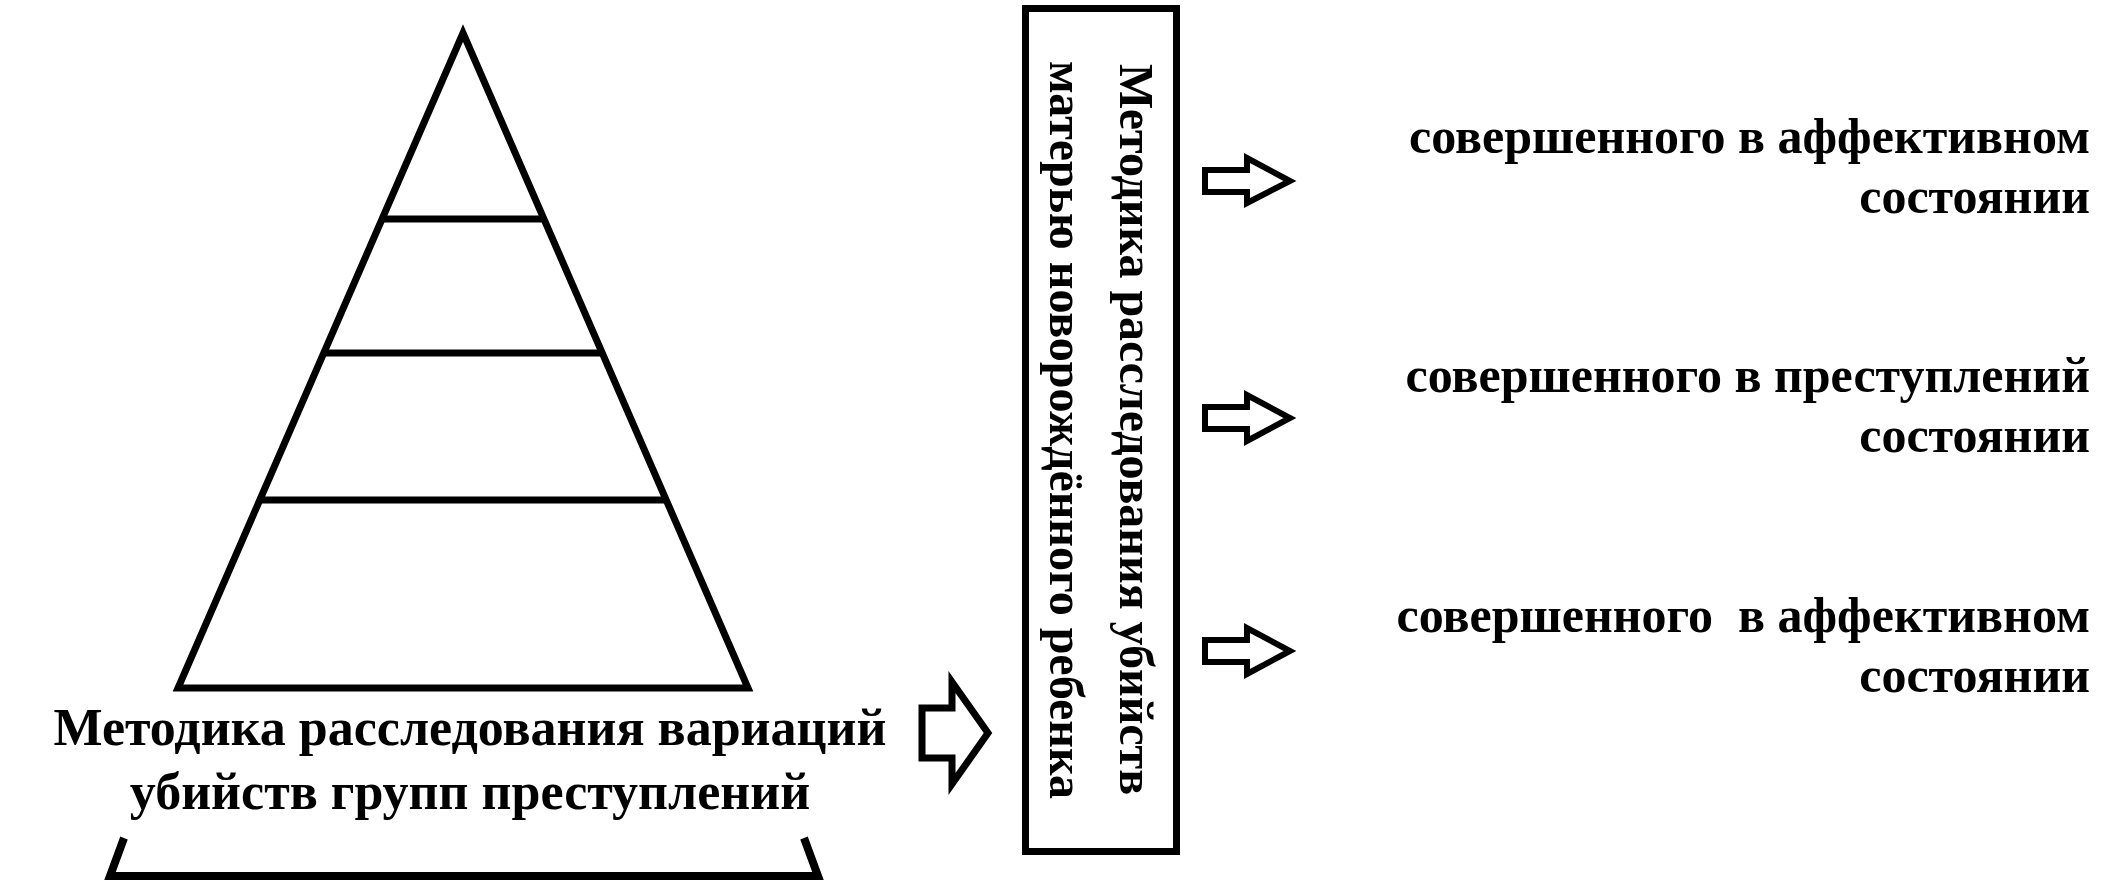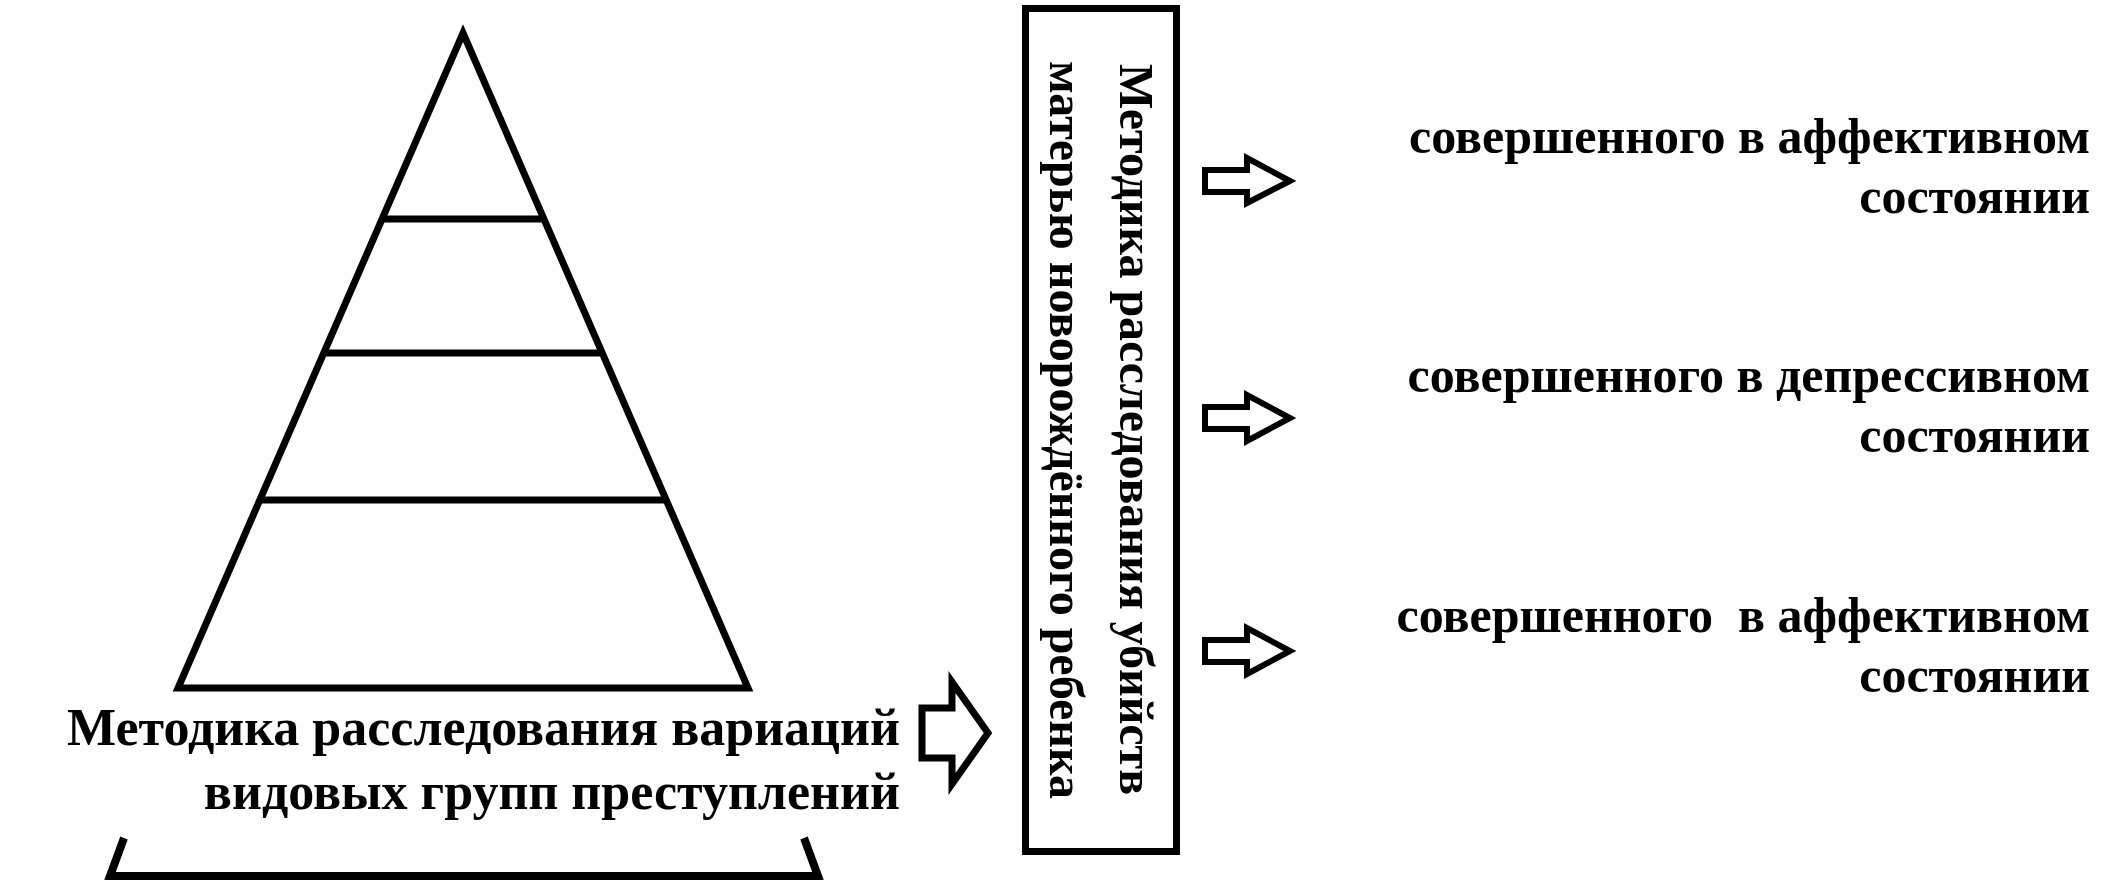--- a/index.html
+++ b/index.html
@@ -7,21 +7,21 @@
     position:relative;
     width:2110px;height:882px;
     background:#ffffff;
     font-family:"Liberation Serif","DejaVu Serif",serif;
     color:#000;
     overflow:hidden;
   }
   .shapes{position:absolute;left:0;top:0;width:2110px;height:882px;}
   .caption{
     position:absolute;left:40px;top:696px;width:860px;
-    text-align:right;font-weight:bold;font-size:52px;line-height:64px;
+    text-align:center;font-weight:bold;font-size:52px;line-height:64px;
     white-space:nowrap;
   }
   .caption div{white-space:nowrap;}
   .method-box{
     position:absolute;left:1022px;top:5px;width:158px;height:850px;
     border:7px solid #000;box-sizing:border-box;background:#fff;
     display:flex;align-items:center;justify-content:center;
   }
   .method-box-text{
     writing-mode:vertical-rl;text-orientation:mixed;
@@ -57,37 +57,37 @@
 
     <polygon points="922,708 952,708 952,682 988,733 952,784 952,758 922,758" fill="#ffffff" stroke="#000000" stroke-width="7"></polygon>
 
     <polygon points="1205,170 1247,170 1247,158 1290,181 1247,203 1247,192 1205,192" fill="#ffffff" stroke="#000000" stroke-width="6"></polygon>
     <polygon points="1205,407 1247,407 1247,395 1290,418 1247,441 1247,429 1205,429" fill="#ffffff" stroke="#000000" stroke-width="6"></polygon>
     <polygon points="1205,640 1247,640 1247,628 1290,651 1247,674 1247,662 1205,662" fill="#ffffff" stroke="#000000" stroke-width="6"></polygon>
   </svg>
 
   <div class="caption">
     <div>Методика расследования вариаций</div>
-    <div>видовых групп преступлений</div>
+    <div>убийств групп преступлений</div>
   </div>
 
   <div class="method-box">
     <div class="method-box-text">
       <div>Методика расследования убийств</div>
       <div>матерью новорождённого ребенка</div>
     </div>
   </div>
 
   <div class="outcome outcome-1">
     <div>совершенного в аффективном</div>
     <div>состоянии</div>
   </div>
 
   <div class="outcome outcome-2">
-    <div>совершенного в депрессивном</div>
+    <div>совершенного в преступлений</div>
     <div>состоянии</div>
   </div>
 
   <div class="outcome outcome-3">
     <div>совершенного  в аффективном</div>
     <div>состоянии</div>
   </div>
 
 </div>
 

